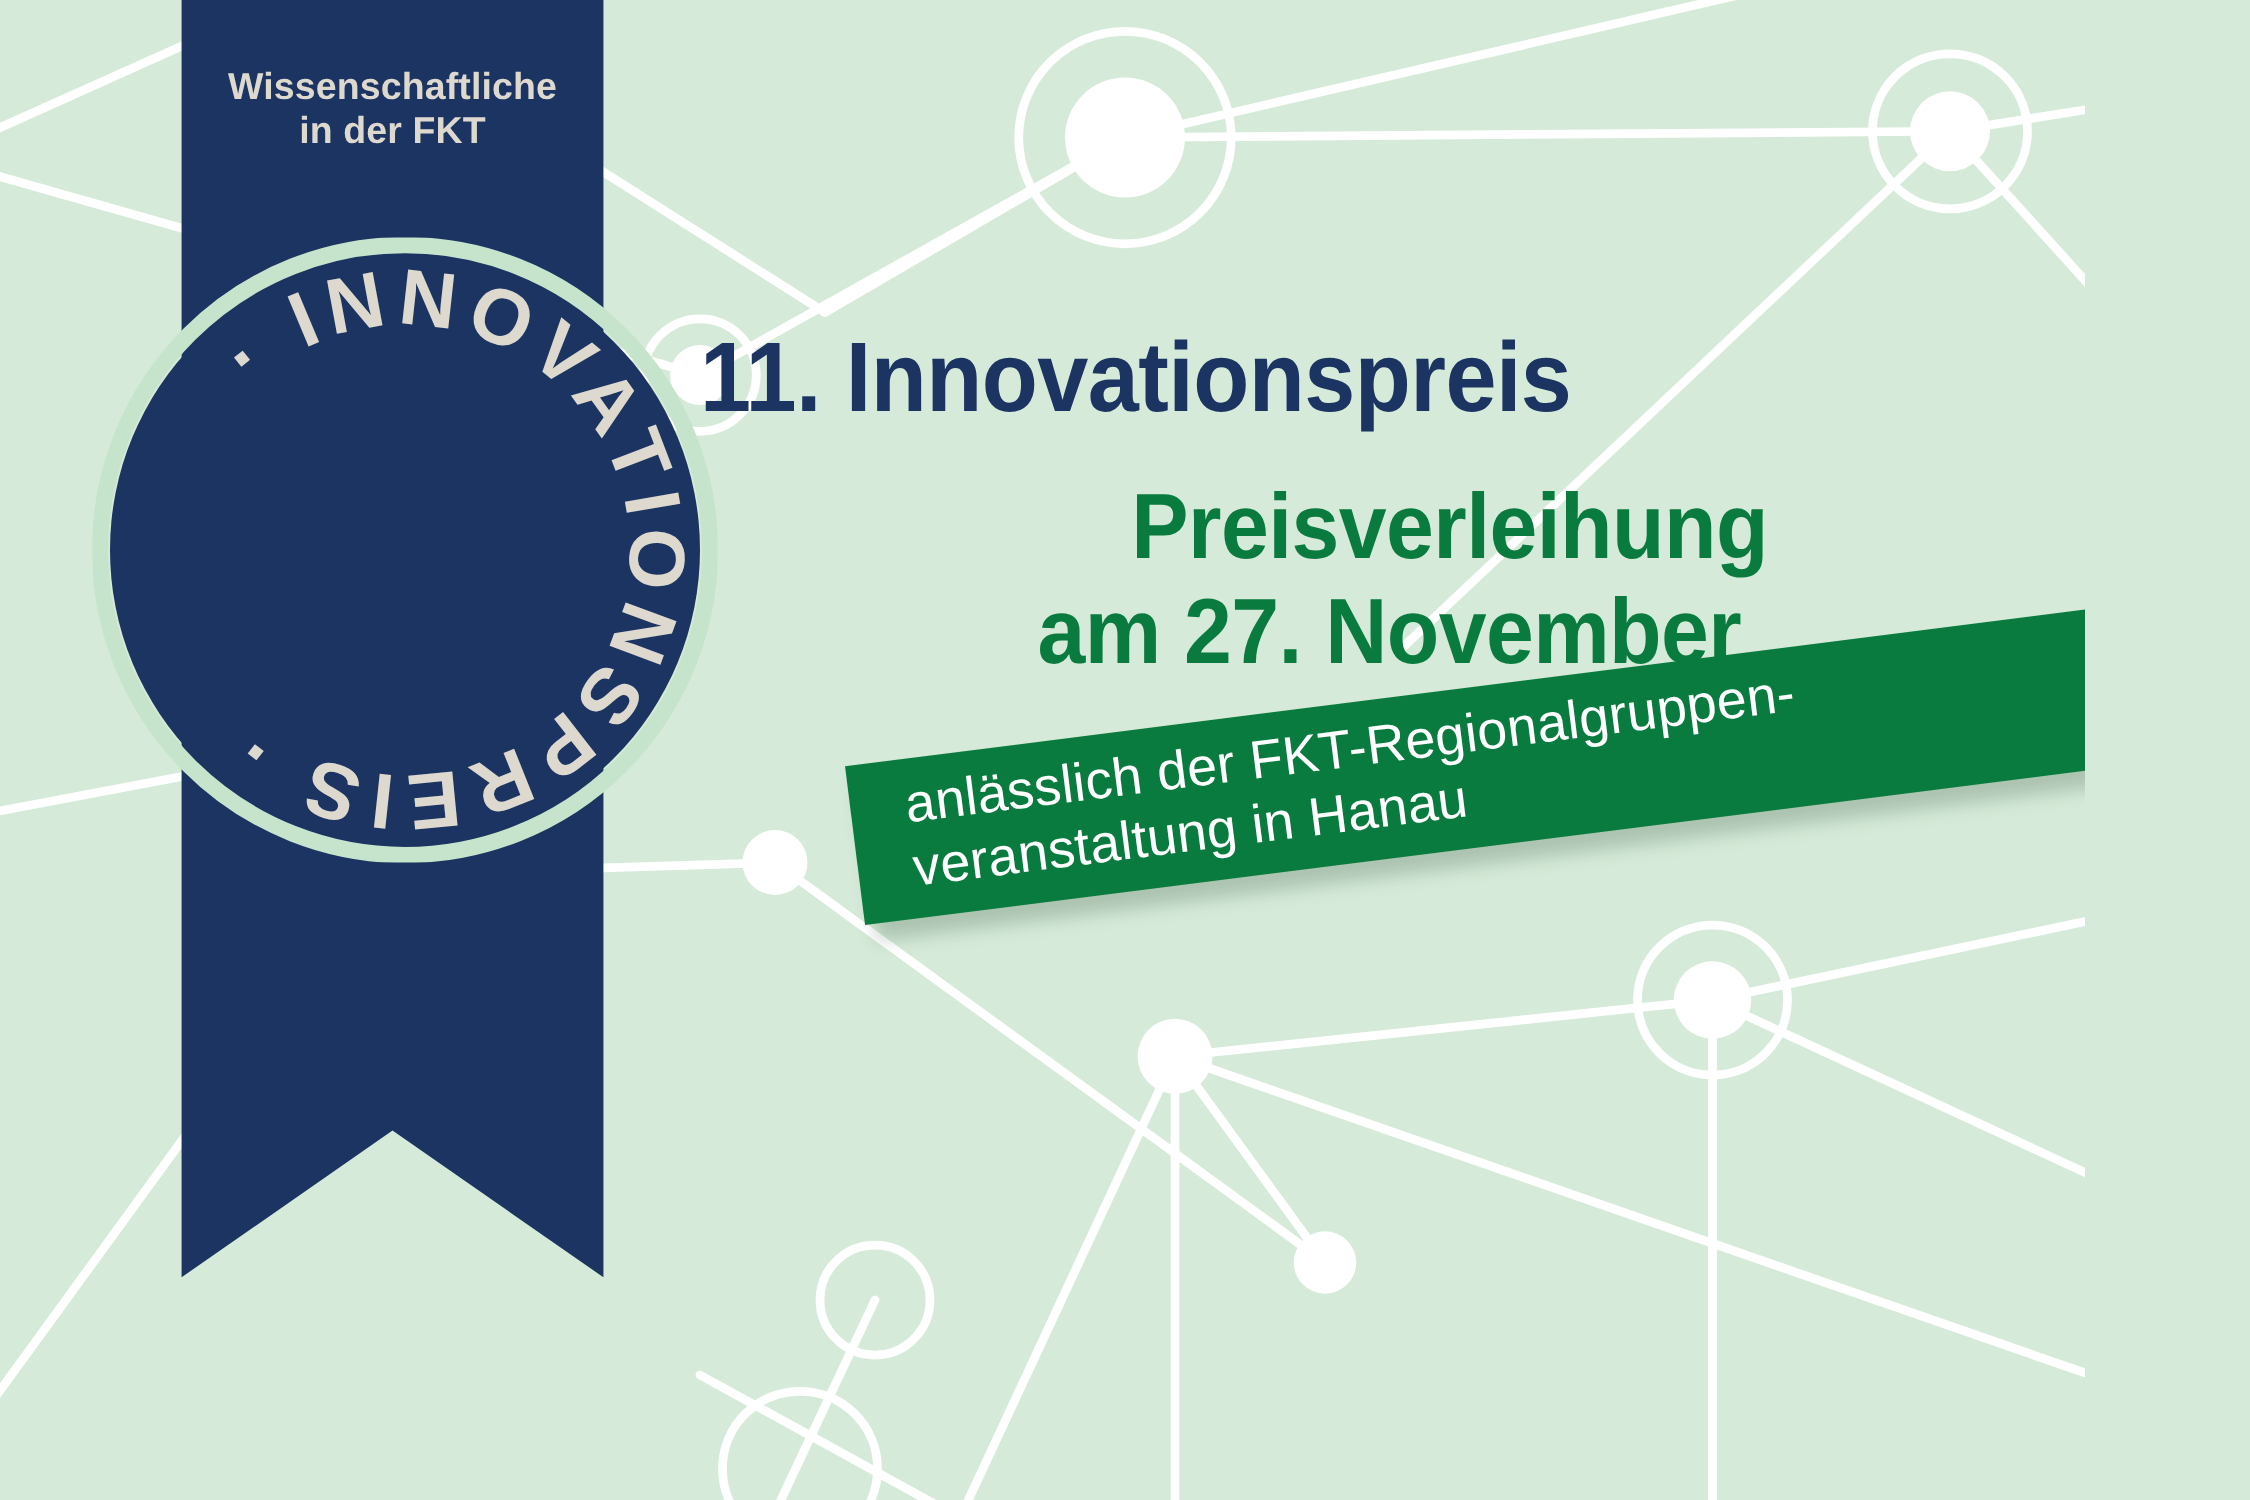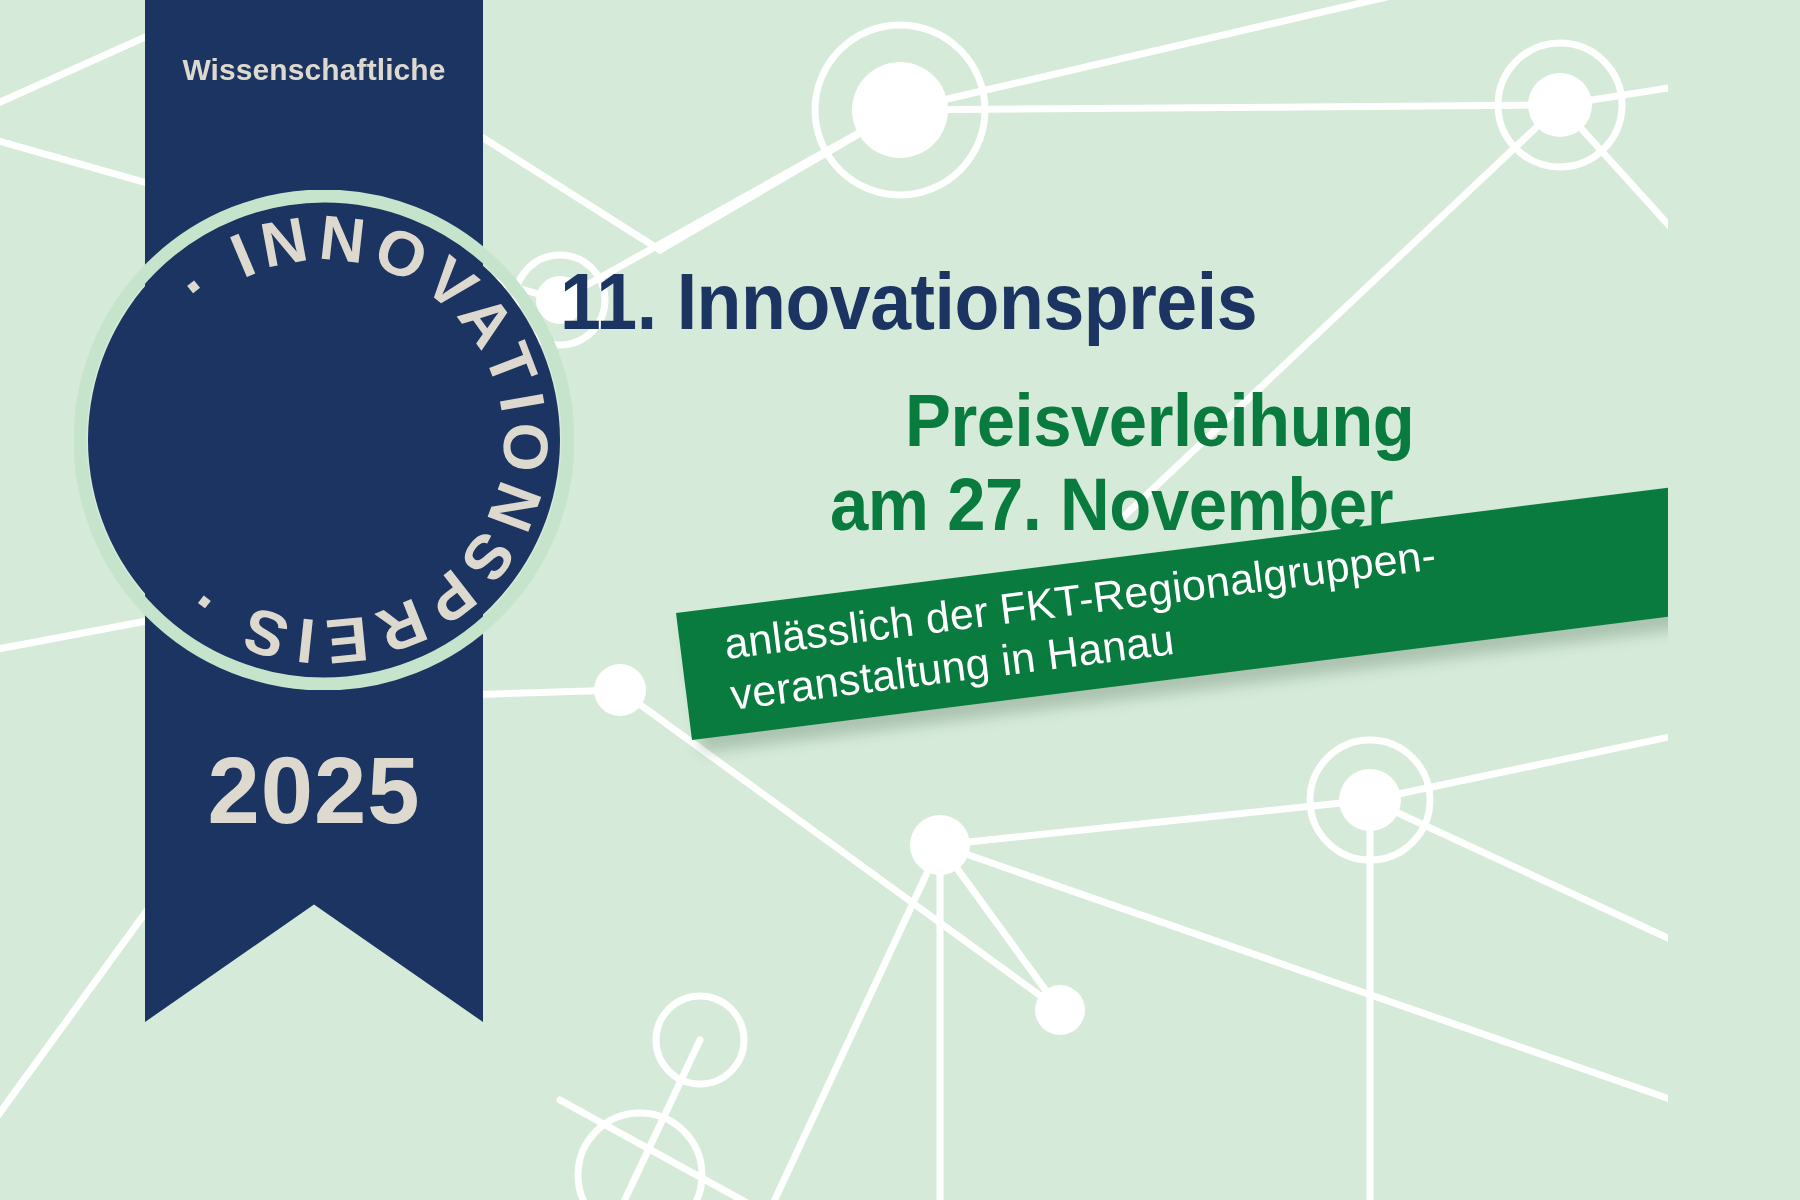--- a/index.html
+++ b/index.html
@@ -123,22 +123,22 @@
       <circle cx="940" cy="845" r="30"></circle>
       <circle cx="620" cy="690" r="26"></circle>
       <circle cx="1060" cy="1010" r="25"></circle>
       <circle cx="300" cy="700" r="30"></circle>
     </g>
   </svg>
 
   <div id="ribbon">
     <div id="ribbon-head">
       <div>Wissenschaftliche</div>
+      <div>in der FKT</div>
     </div>
-    <div id="ribbon-year">2025</div>
   </div>
 
   <svg id="seal" viewBox="0 0 500 500" aria-hidden="true">
     <circle cx="250" cy="250" r="244" fill="none" stroke="#c6e4cb" stroke-width="13"></circle>
     <circle cx="250" cy="250" r="236" fill="#1b3461"></circle>
     <defs>
       <path id="sealpath" d="M 250 70 A 180 180 0 1 1 249.9 70" transform="rotate(-90.5 250 250)"></path>
     </defs>
     <text font-family="'Liberation Sans', sans-serif" font-size="63" font-weight="bold" fill="#ddd9cf" letter-spacing="7">
       <textPath href="#sealpath" startOffset="50%" text-anchor="middle">· INNOVATIONSPREIS ·</textPath>

